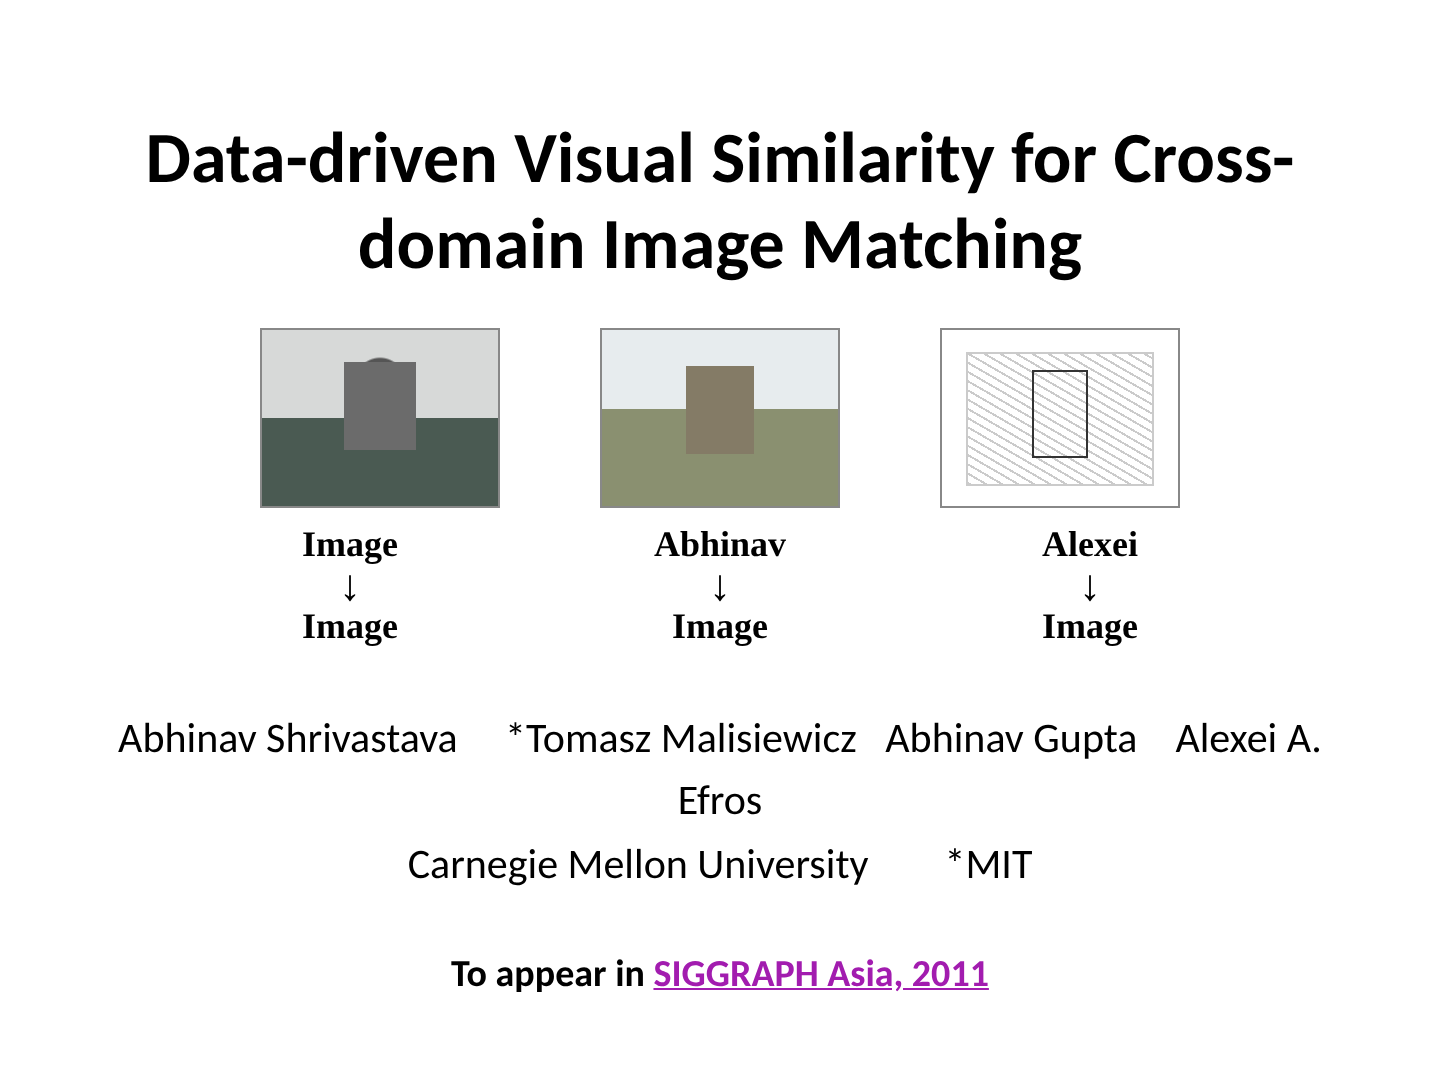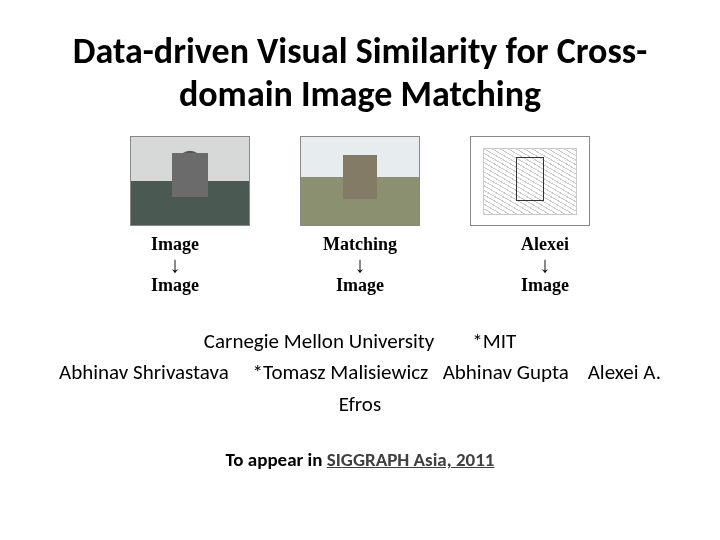--- a/index.html
+++ b/index.html
@@ -11,20 +11,21 @@
     font-family: Calibri, "Segoe UI", Arial, sans-serif;
     color: #000;
     overflow: hidden;
   }
   .slide {
     width: 720px;
     height: 380px;
     position: relative;
     box-sizing: border-box;
     padding: 30px 40px 0 40px;
+    margin-top: 28px;
   }
   .title {
     font-size: 36px;
     font-weight: 700;
     text-align: center;
     line-height: 1.2;
     margin: 0 0 20px 0;
   }
   .row-images {
     display: flex;
@@ -105,21 +106,21 @@
     font-size:21px;
     line-height:1.5;
     margin-bottom:28px;
   }
   .venue {
     text-align:center;
     font-size:19px;
     font-weight:700;
   }
   .venue a {
-    color:#404040;
+    color:#a21caf;
     text-decoration:underline;
   }
 </style>
 </head>
 <body>
 
 <div class="slide">
 
   <h1 class="title">Data-driven Visual Similarity for Cross-domain Image Matching</h1>
 
@@ -129,33 +130,33 @@
     <div class="thumb sketch"></div>
   </div>
 
   <div class="row-labels">
     <div class="label-col">
       <span>Image</span>
       <span class="arrow">↓</span>
       <span>Image</span>
     </div>
     <div class="label-col">
-      <span>Matching</span>
+      <span>Abhinav</span>
       <span class="arrow">↓</span>
       <span>Image</span>
     </div>
     <div class="label-col">
       <span>Alexei</span>
       <span class="arrow">↓</span>
       <span>Image</span>
     </div>
   </div>
 
   <div class="authors">
+    <div>Abhinav Shrivastava &nbsp;&nbsp;&nbsp; *Tomasz Malisiewicz &nbsp;&nbsp;Abhinav Gupta &nbsp;&nbsp;&nbsp;Alexei A. Efros</div>
     <div>Carnegie Mellon University &nbsp;&nbsp;&nbsp;&nbsp;&nbsp;&nbsp;&nbsp;*MIT</div>
-    <div>Abhinav Shrivastava &nbsp;&nbsp;&nbsp; *Tomasz Malisiewicz &nbsp;&nbsp;Abhinav Gupta &nbsp;&nbsp;&nbsp;Alexei A. Efros</div>
   </div>
 
   <div class="venue">
     <span>To appear in </span><a href="#">SIGGRAPH Asia, 2011</a>
   </div>
 
 </div>
 
 </body></html>

